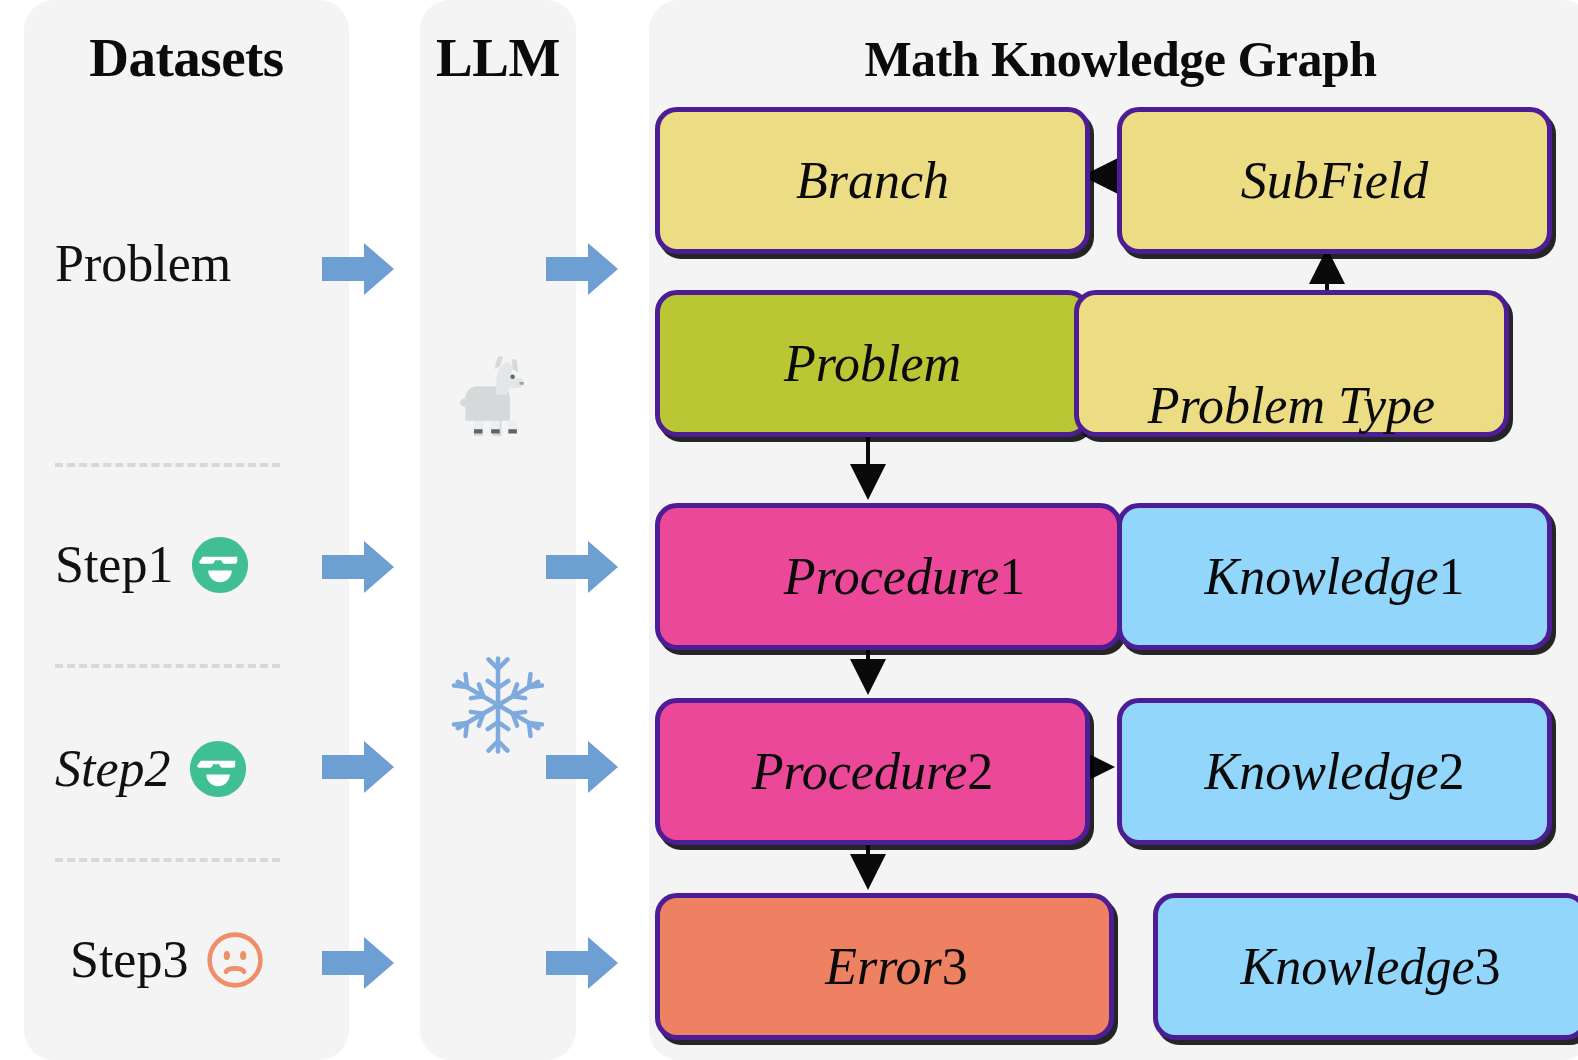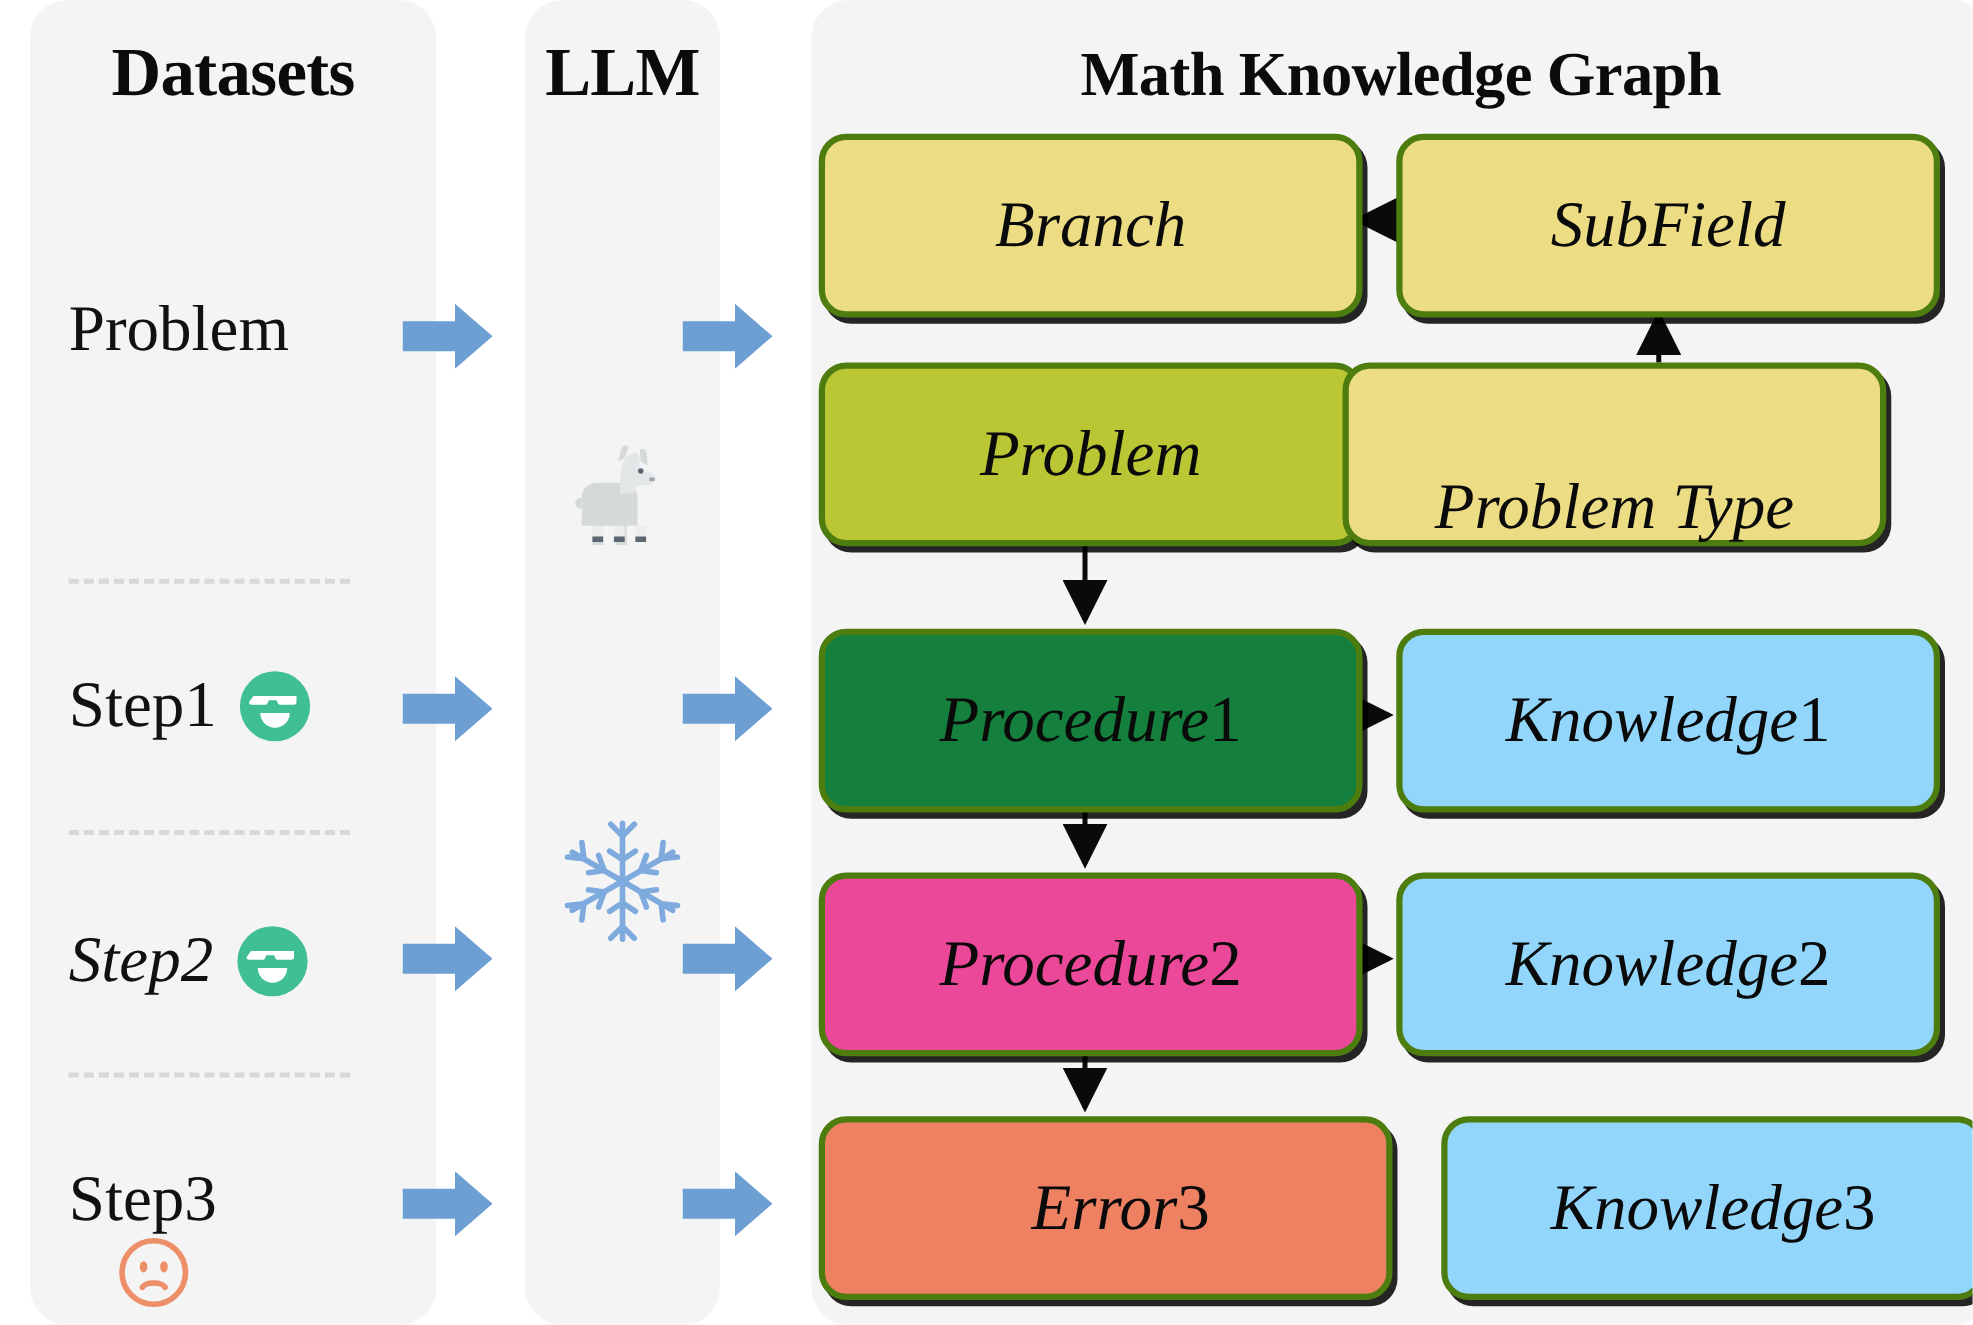--- a/index.html
+++ b/index.html
@@ -15,36 +15,36 @@
     font-weight:bold;color:#0b0b0b;letter-spacing:-0.5px;}
   #title-datasets{top:26px;font-size:55px;}
   #title-llm{top:26px;font-size:55px;}
   #title-graph{top:30px;font-size:50px;}
 
   .ds-row{position:absolute;display:flex;align-items:center;}
   .ds-label{font-size:52px;color:#111;white-space:nowrap;}
   #ds-row-0{left:55px;top:234px;}
   #ds-row-1{left:55px;top:535px;}
   #ds-row-2{left:55px;top:739px;font-style:italic;}
-  #ds-row-3{left:55px;top:930px;flex-direction:column;}
+  #ds-row-3{left:70px;top:930px;}
 
   .face{width:58px;height:58px;margin-left:18px;flex:none;}
 
   .dashsep{position:absolute;left:55px;width:225px;height:0;
     border-top:4px dashed #d8d8d8;}
   #sep-0{top:463px;}
   #sep-1{top:664px;}
   #sep-2{top:858px;}
 
   .blockarrow{position:absolute;width:72px;height:52px;}
   .llm-icon{position:absolute;left:50%;transform:translateX(-50%);}
   #icon-llama{top:345px;width:110px;height:110px;}
   #icon-snowflake{top:650px;width:110px;height:110px;}
 
-  .node{position:absolute;border:5px solid #4d7c0f;border-radius:22px;
+  .node{position:absolute;border:5px solid #4c1d95;border-radius:22px;
     display:flex;align-items:center;justify-content:center;
     box-shadow:4px 5px 0 rgba(0,0,0,0.85);}
   .node-text{font-size:52px;font-style:italic;color:#0a0a0a;
     white-space:nowrap;line-height:1;}
   .node-text .num{font-style:normal;}
 
   #node-branch{left:655px;top:107px;width:425px;height:137px;}
   #node-subfield{left:1117px;top:107px;width:425px;height:137px;}
   #node-problem{left:655px;top:290px;width:425px;height:137px;}
   #node-problemtype{left:1074px;top:290px;width:425px;height:137px;align-items:flex-end;}
@@ -190,21 +190,21 @@
 </div>
 <div class="node" id="node-subfield" style="background:#ecdc84;">
   <span class="node-text"><span>SubField</span><span class="num"></span></span>
 </div>
 <div class="node" id="node-problem" style="background:#bac633;">
   <span class="node-text"><span>Problem</span><span class="num"></span></span>
 </div>
 <div class="node" id="node-problemtype" style="background:#ecdc84;">
   <span class="node-text"><span>Problem Type</span><span class="num"></span></span>
 </div>
-<div class="node" id="node-procedure1" style="background:#15803d;">
+<div class="node" id="node-procedure1" style="background:#ec4899;padding-left:32px;">
   <span class="node-text"><span>Procedure</span><span class="num">1</span></span>
 </div>
 <div class="node" id="node-knowledge1" style="background:#92d7fb;">
   <span class="node-text"><span>Knowledge</span><span class="num">1</span></span>
 </div>
 <div class="node" id="node-procedure2" style="background:#ec4899;">
   <span class="node-text"><span>Procedure</span><span class="num">2</span></span>
 </div>
 <div class="node" id="node-knowledge2" style="background:#92d7fb;">
   <span class="node-text"><span>Knowledge</span><span class="num">2</span></span>

